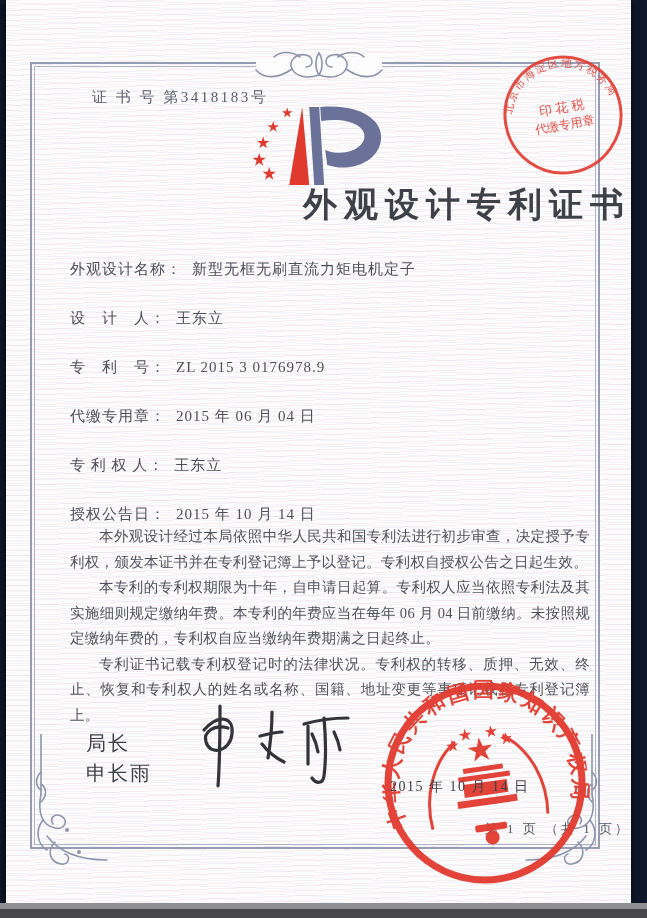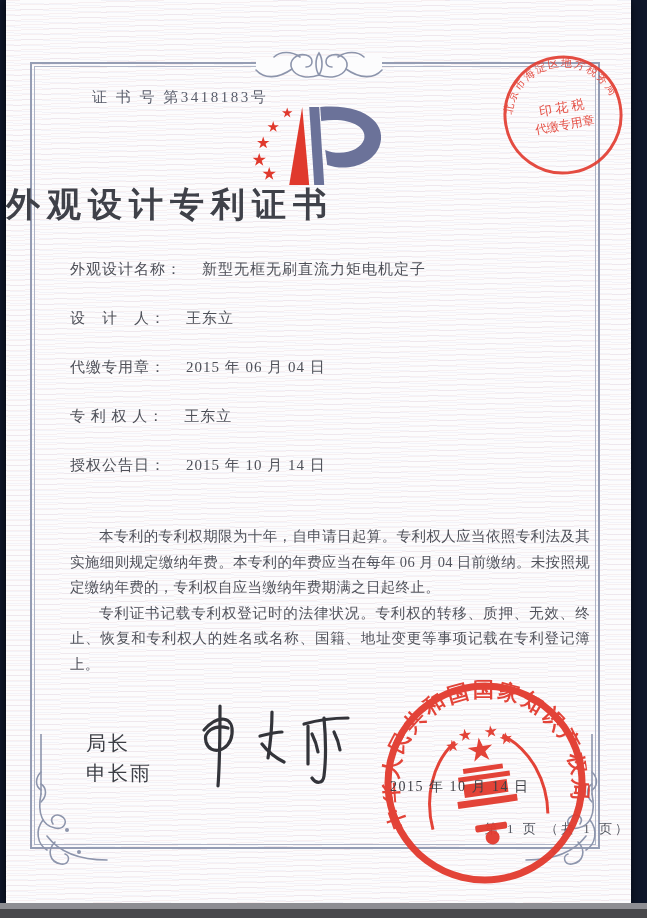--- a/index.html
+++ b/index.html
@@ -21,27 +21,27 @@
   .scan-mid{position:absolute;left:0;right:0;bottom:9px;height:6px;background:#8e8e93;}
   .scan-bottom{position:absolute;left:0;right:0;bottom:0;height:9px;background:#48484b;}
 
   .frame{position:absolute;left:24px;top:62px;width:566px;height:783px;
          border:2px solid var(--border_blue);z-index:1;}
   .frame::before{content:"";position:absolute;inset:2px;border:1px solid #aeb4c6;}
 
   .cert-no{position:absolute;left:86px;top:88px;font-size:15px;letter-spacing:2.5px;
            color:#5a5e6b;z-index:2;}
   .logo{position:absolute;left:50%;top:95px;transform:translateX(-54%);z-index:2;}
-  .title{position:absolute;left:0;width:100%;top:182px;text-align:left;font-size:34px;
+  .title{position:absolute;left:0;width:100%;top:182px;text-align:right;font-size:34px;
          font-weight:700;letter-spacing:7px;color:#3f4149;z-index:2;}
 
   .fields{position:absolute;left:64px;top:260px;z-index:2;}
   .field{height:20px;margin-bottom:29px;font-size:15px;color:var(--ink);
          letter-spacing:1px;white-space:nowrap;}
-  .field .flabel{margin-right:20px;}
+  .field .flabel{margin-right:10px;}
 
   .paras{position:absolute;left:64px;top:524px;width:520px;z-index:2;}
   .paras p{margin:0;font-size:14.5px;line-height:25.5px;text-indent:2em;text-align:justify;
            color:#50525b;letter-spacing:.3px;}
 
   .signer{position:absolute;left:80px;top:728px;font-size:20px;line-height:30px;
           color:#3e4047;z-index:2;letter-spacing:2px;}
   .sig{position:absolute;left:170px;top:700px;z-index:3;}
 
   .seal{position:absolute;left:376px;top:680px;z-index:4;transform:rotate(-8deg);opacity:.95;}
@@ -128,31 +128,35 @@
     <div class="title">外观设计专利证书</div>
 
     <div class="fields">
       <div class="field">
         <span class="flabel">外观设计名称：</span><span>新型无框无刷直流力矩电机定子</span>
       </div>
       <div class="field">
         <span class="flabel">设　计　人：</span><span>王东立</span>
       </div>
       <div class="field">
+        <span class="flabel">专　利　号：</span><span>ZL 2015 3 0176978.9</span>
+      </div>
+      <div class="field">
         <span class="flabel">代缴专用章：</span><span>2015 年 06 月 04 日</span>
       </div>
       <div class="field">
         <span class="flabel">专 利 权 人：</span><span>王东立</span>
       </div>
       <div class="field">
         <span class="flabel">授权公告日：</span><span>2015 年 10 月 14 日</span>
       </div>
     </div>
 
     <div class="paras">
+      <p>本外观设计经过本局依照中华人民共和国专利法进行初步审查，决定授予专利权，颁发本证书并在专利登记簿上予以登记。专利权自授权公告之日起生效。</p>
       <p>本专利的专利权期限为十年，自申请日起算。专利权人应当依照专利法及其实施细则规定缴纳年费。本专利的年费应当在每年 06 月 04 日前缴纳。未按照规定缴纳年费的，专利权自应当缴纳年费期满之日起终止。</p>
       <p>专利证书记载专利权登记时的法律状况。专利权的转移、质押、无效、终止、恢复和专利权人的姓名或名称、国籍、地址变更等事项记载在专利登记簿上。</p>
     </div>
 
     <div class="signer">
       <div>局长</div>
       <div>申长雨</div>
     </div>
 
     <svg class="sig" width="190" height="95" viewBox="0 0 190 95">

